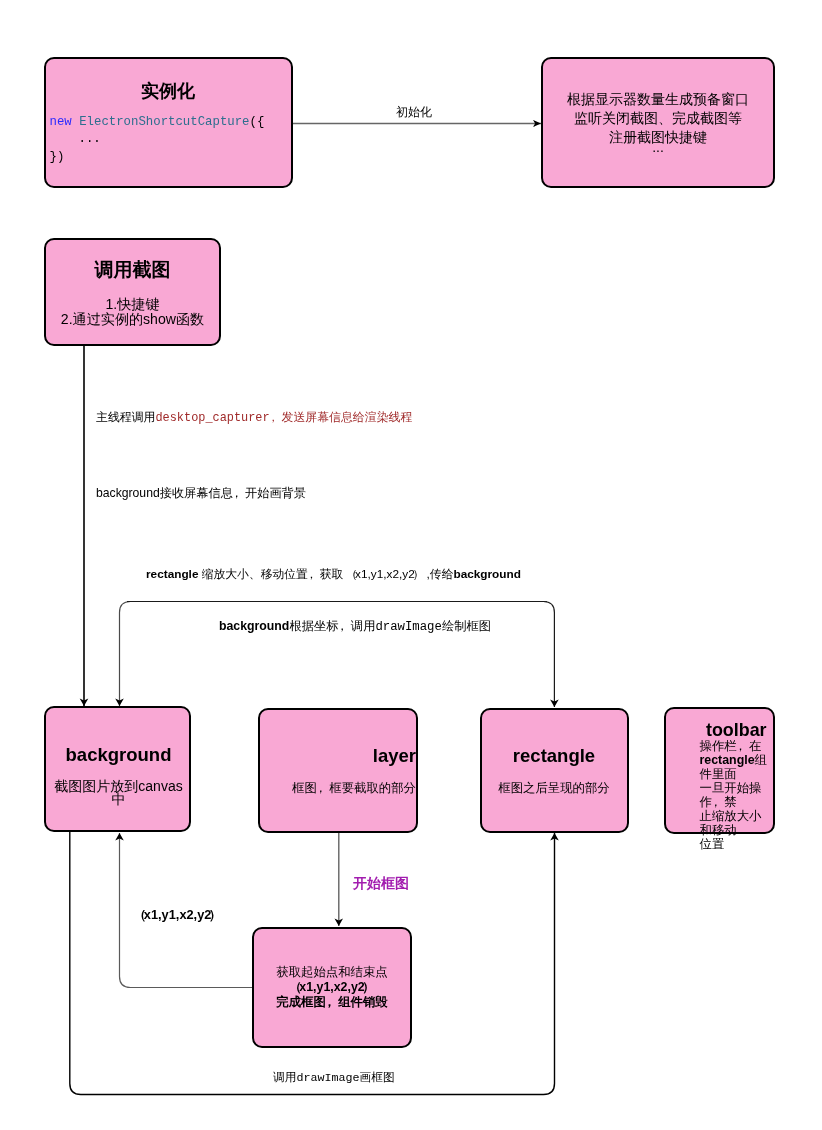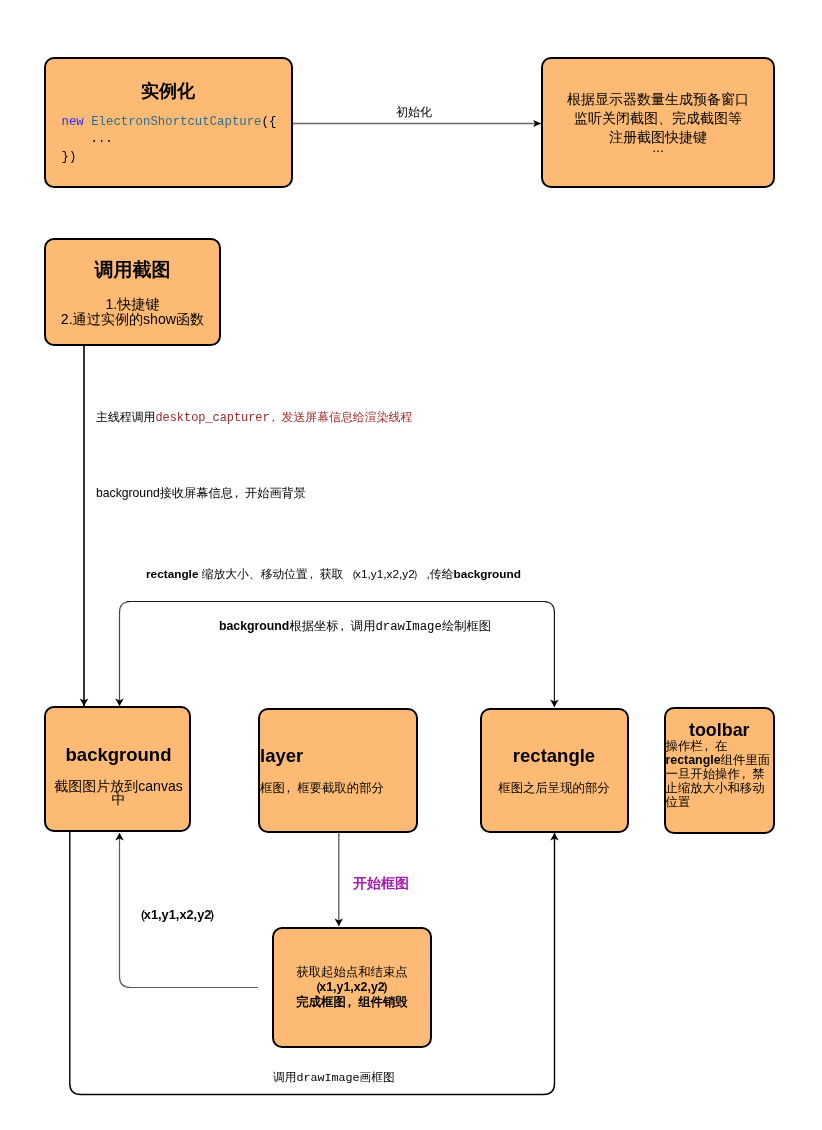--- a/index.html
+++ b/index.html
@@ -1,35 +1,35 @@
 <!DOCTYPE html>
 <html><head>
 <meta charset="utf-8">
 <style>
   html,body{margin:0;padding:0;background:#ffffff;}
   body{width:822px;height:1130px;position:relative;overflow:hidden;-webkit-font-smoothing:antialiased;
        font-family:"Liberation Sans",sans-serif;color:#000;}
   .canvas{position:absolute;left:0;top:0;width:822px;height:1130px;}
   svg.edges{position:absolute;left:0;top:0;width:822px;height:1130px;}
   .node{position:absolute;box-sizing:border-box;border:2.4px solid #000;border-radius:10px;
-        background:#fdba74;display:flex;flex-direction:column;align-items:center;justify-content:center;
+        background:#f9a8d4;display:flex;flex-direction:column;align-items:center;justify-content:center;
         text-align:center;}
   .lbl{position:absolute;white-space:nowrap;}
   .ntitle{font-weight:bold;}
   .mono{font-family:"Liberation Mono",monospace;}
   .red{color:#a02a2a;}
   .b{font-weight:bold;}
   .cjkp{display:inline-block;margin-left:-0.2em;margin-right:0.2em;}
   .cjko{display:inline-block;margin-left:0.2em;margin-right:-0.2em;}
 
   
   .n-instantiate{left:43.5px;top:56.5px;width:249px;height:131.5px;align-items:stretch;justify-content:flex-start;}
   .n-instantiate .ntitle{font-size:18px;margin-top:20px;text-align:center;}
   .n-instantiate .code{font-family:"Liberation Mono",monospace;font-size:12.35px;
-       line-height:17.5px;text-align:left;padding-left:16px;margin-top:11px;}
+       line-height:17.5px;text-align:left;padding-left:4px;margin-top:11px;}
   .n-instantiate .cline{height:17.5px;white-space:pre;}
   .n-instantiate .cind{padding-left:29px;}
   .n-instantiate .kw{color:#2b2bff;}
   .n-instantiate .cls{color:#2d6e8e;}
   .n-instantiate .pl{color:#000;}
 
   .n-prepare{left:541px;top:56.5px;width:234px;height:131.5px;font-size:14px;line-height:19.4px;
        justify-content:flex-start;align-items:stretch;}
   .n-prepare>div{text-align:center;}
   .n-prepare>div:first-child{margin-top:31px;}
@@ -38,35 +38,35 @@
   .n-invoke{left:44px;top:238px;width:177px;height:108px;align-items:stretch;justify-content:flex-start;}
   .n-invoke .ntitle{font-size:19px;text-align:center;margin-top:17px;}
   .n-invoke .nbody{font-size:14.1px;line-height:15.4px;text-align:center;margin-top:14px;}
 
   .n-background{left:44px;top:706px;width:147px;height:126px;padding-left:2px;
        justify-content:flex-start;align-items:stretch;}
   .n-background .ntitle{font-size:18.5px;text-align:center;margin-top:37px;line-height:19px;}
   .n-background .nsub{font-size:14px;margin-top:16px;text-align:center;line-height:13px;}
 
   .n-layer{left:258px;top:708px;width:160px;height:125px;
-       justify-content:flex-start;align-items:flex-start;}
+       justify-content:flex-start;align-items:flex-end;}
   .n-layer .ntitle{font-size:18.5px;text-align:center;margin-top:36px;line-height:19px;}
   .n-layer .nsub{font-size:12.4px;margin-top:17px;text-align:center;line-height:13px;}
 
   .n-rectangle{left:479.5px;top:708px;width:149px;height:125px;
        justify-content:flex-start;align-items:stretch;}
   .n-rectangle .ntitle{font-size:18.5px;text-align:center;margin-top:36px;line-height:19px;}
   .n-rectangle .nsub{font-size:12.4px;margin-top:17px;text-align:center;line-height:13px;}
 
   .n-toolbar{left:663.5px;top:707px;width:111.5px;height:127px;
-       justify-content:flex-start;align-items:stretch;}
+       justify-content:flex-start;align-items:stretch;padding-left:34px;}
   .n-toolbar .ntitle{font-size:17.9px;text-align:center;margin-top:12px;line-height:18px;}
   .n-toolbar .nsub{font-size:12.4px;line-height:14px;text-align:left;}
 
-  .n-endpoints{left:272px;top:926.5px;width:160px;height:121.5px;font-size:12.4px;line-height:14.7px;align-items:center;}
+  .n-endpoints{left:252px;top:926.5px;width:160px;height:121.5px;font-size:12.4px;line-height:14.7px;align-items:center;}
 
   
   .l-init{left:396px;top:104px;font-size:12px;}
   .l-main{left:96px;top:410px;font-size:11.9px;}
   .l-bgrecv{left:96px;top:485px;font-size:12.2px;}
   .l-rect{left:146px;top:567px;font-size:11.8px;}
   .l-draw{left:219px;top:618px;font-size:12.3px;}
   .l-draw .mono{font-size:12.3px;}
   .l-start{left:353px;top:875px;font-size:14px;font-weight:bold;color:#a21caf;}
   .l-coords{left:131px;top:907px;font-size:12.8px;font-weight:bold;}

